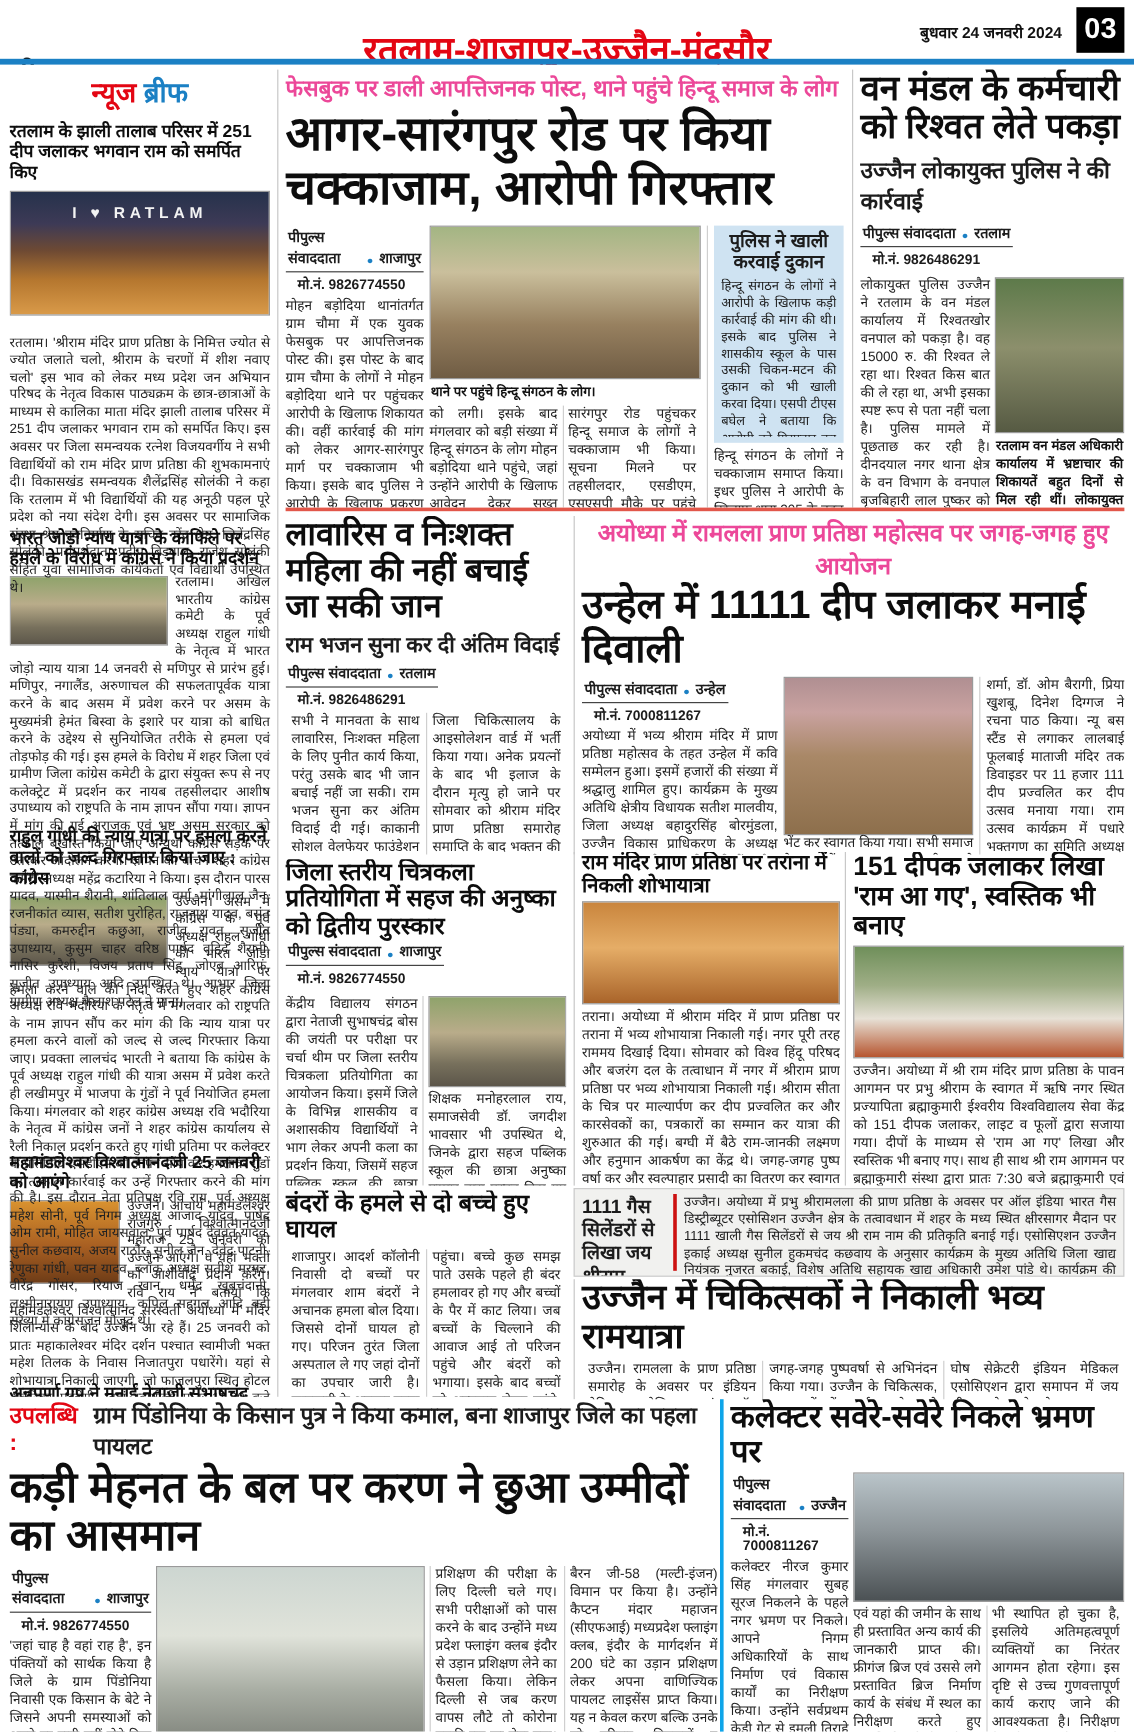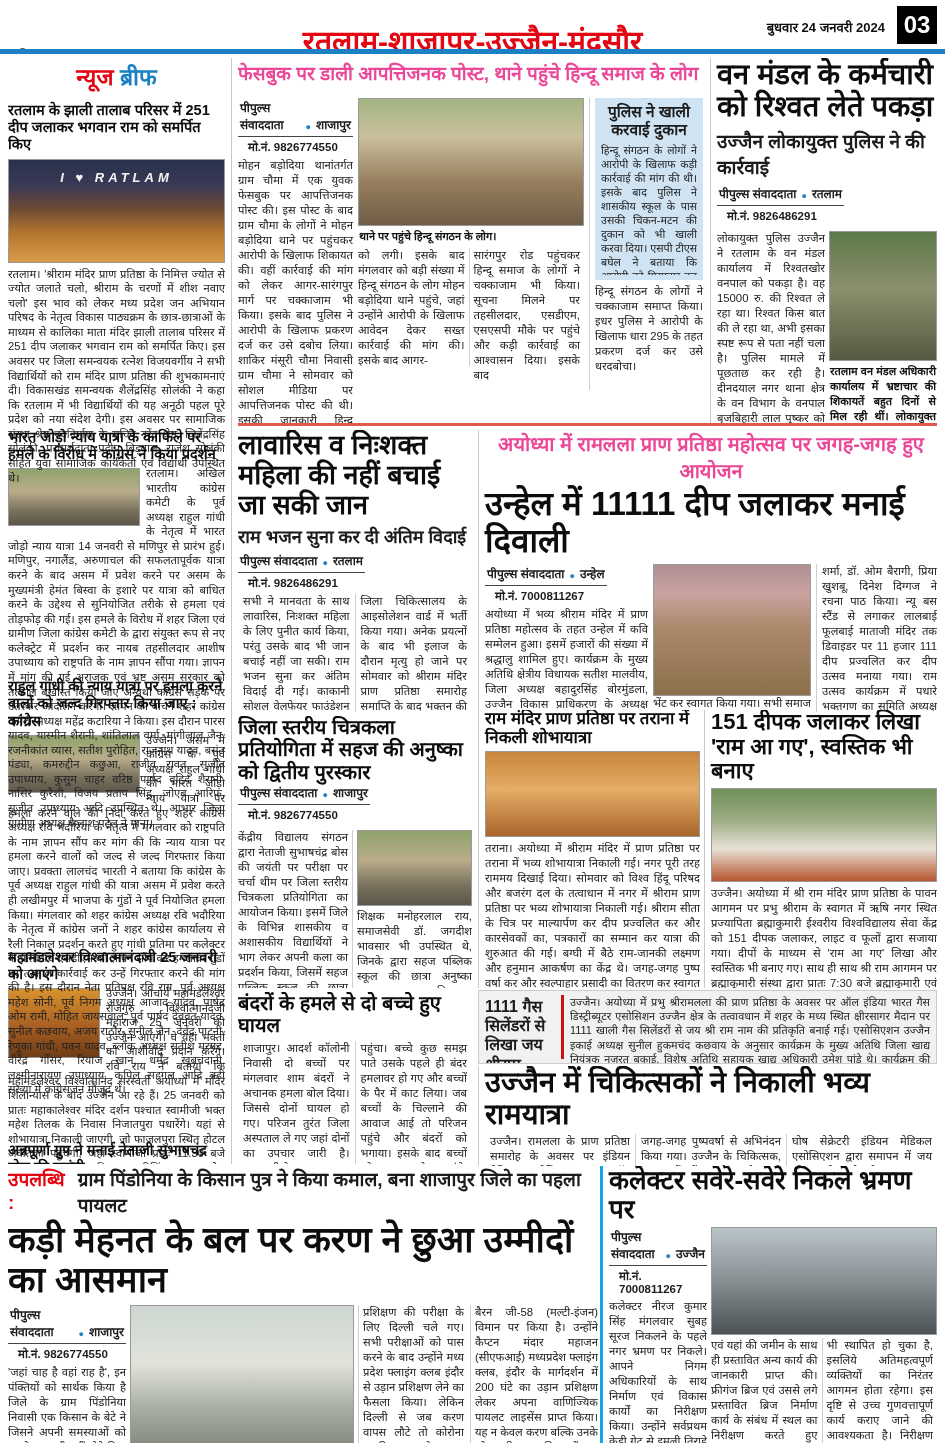--- a/index.html
+++ b/index.html
@@ -29,21 +29,21 @@
   .cols > .c { flex:1; padding:0 5px; }
   .cols > .c + .c { border-left:1px solid #cfcfcf; }
   .photo { border:1px solid #9a9a9a; }
   .caption { font-size:11px; font-weight:bold; padding:2px 1px; color:#111; }
   
   #leftcol { left:8px; top:58px; width:224px; height:1106px; padding-right:6px; border-right:1px solid #c8c8c8; }
   .nb-title { text-align:center; font-size:23px; font-weight:bold; padding:2px 0 6px 0; }
   .nb-red { color:#e30613; } .nb-blue { color:#1b80c4; }
   .brief-hl { font-size:14.6px; font-weight:bold; line-height:1.18; color:#0d0d0d; padding:4px 0 3px 0; }
   .brief-body { font-size:11.2px; line-height:1.3; text-align:justify; color:#222; }
-  .ph-full { width:100%; height:104px; position:relative; margin:2px 0 4px 0;font-style:italic; }
+  .ph-full { width:100%; height:104px; position:relative; margin:2px 0 16px 0; }
   .ph-float { float:left; width:132px; height:58px; margin:2px 6px 2px 0; }
   .ph-float-sm { float:left; width:92px; height:70px; margin:2px 6px 2px 0; }
   .ratlam-label { position:absolute; top:10px; left:0; right:0; text-align:center; color:#f3f3f3; font-size:13px; font-weight:bold; letter-spacing:4px; }
   
   .f-diyas { background:linear-gradient(180deg,#26324c 0%,#3d3a56 26%,#6e4a33 48%,#b5772f 72%,#d99a49 100%); }
   .f-rally { background:linear-gradient(180deg,#8fa36b 0%,#b9ac8a 40%,#77705c 75%,#5c564a 100%); }
   .f-sadhu { background:linear-gradient(180deg,#d9922f 0%,#a85f22 55%,#6e3c17 100%); }
   .f-crowd { background:linear-gradient(180deg,#a3b583 0%,#cabf9c 30%,#97805f 65%,#6f5c44 100%); }
   .f-forest { background:linear-gradient(180deg,#5d7a4a 0%,#8c8f6c 45%,#565a43 100%); }
   .f-unhel { background:linear-gradient(180deg,#b08f92 0%,#c9a2a0 22%,#a98867 50%,#8d6f4c 100%); }
@@ -178,20 +178,21 @@
   </div>
 
   <div>
     <div class="brief-hl">अन्नपूर्णा ग्रुप ने मनाई नेताजी सुभाषचंद्र बोस की जयंती</div>
 
   </div>
 </div>
 
 <div class="abs" id="lead">
   <div class="kicker">फेसबुक पर डाली आपत्तिजनक पोस्ट, थाने पहुंचे हिन्दू समाज के लोग</div>
+  <div class="hl">आगर-सारंगपुर रोड पर किया चक्काजाम, आरोपी गिरफ्तार</div>
   <div class="lead-grid">
     <div class="lead-c1">
       <div class="byline">
         <span>पीपुल्स संवाददाता</span>
         <span class="dot"></span>
         <span>शाजापुर</span>
       </div>
       <div class="phone">मो.नं. 9826774550</div>
       <div class="body-txt" style="height:232px;">मोहन बड़ोदिया थानांतर्गत ग्राम चौमा में एक युवक फेसबुक पर आपत्तिजनक पोस्ट की। इस पोस्ट के बाद ग्राम चौमा के लोगों ने मोहन बड़ोदिया थाने पर पहुंचकर आरोपी के खिलाफ शिकायत की। वहीं कार्रवाई की मांग को लेकर आगर-सारंगपुर मार्ग पर चक्काजाम भी किया। इसके बाद पुलिस ने आरोपी के खिलाफ प्रकरण दर्ज कर उसे दबोच लिया। शाकिर मंसूरी चौमा निवासी ग्राम चौमा ने सोमवार को सोशल मीडिया पर आपत्तिजनक पोस्ट की थी। इसकी जानकारी हिन्दू संगठनों</div>
     </div>

